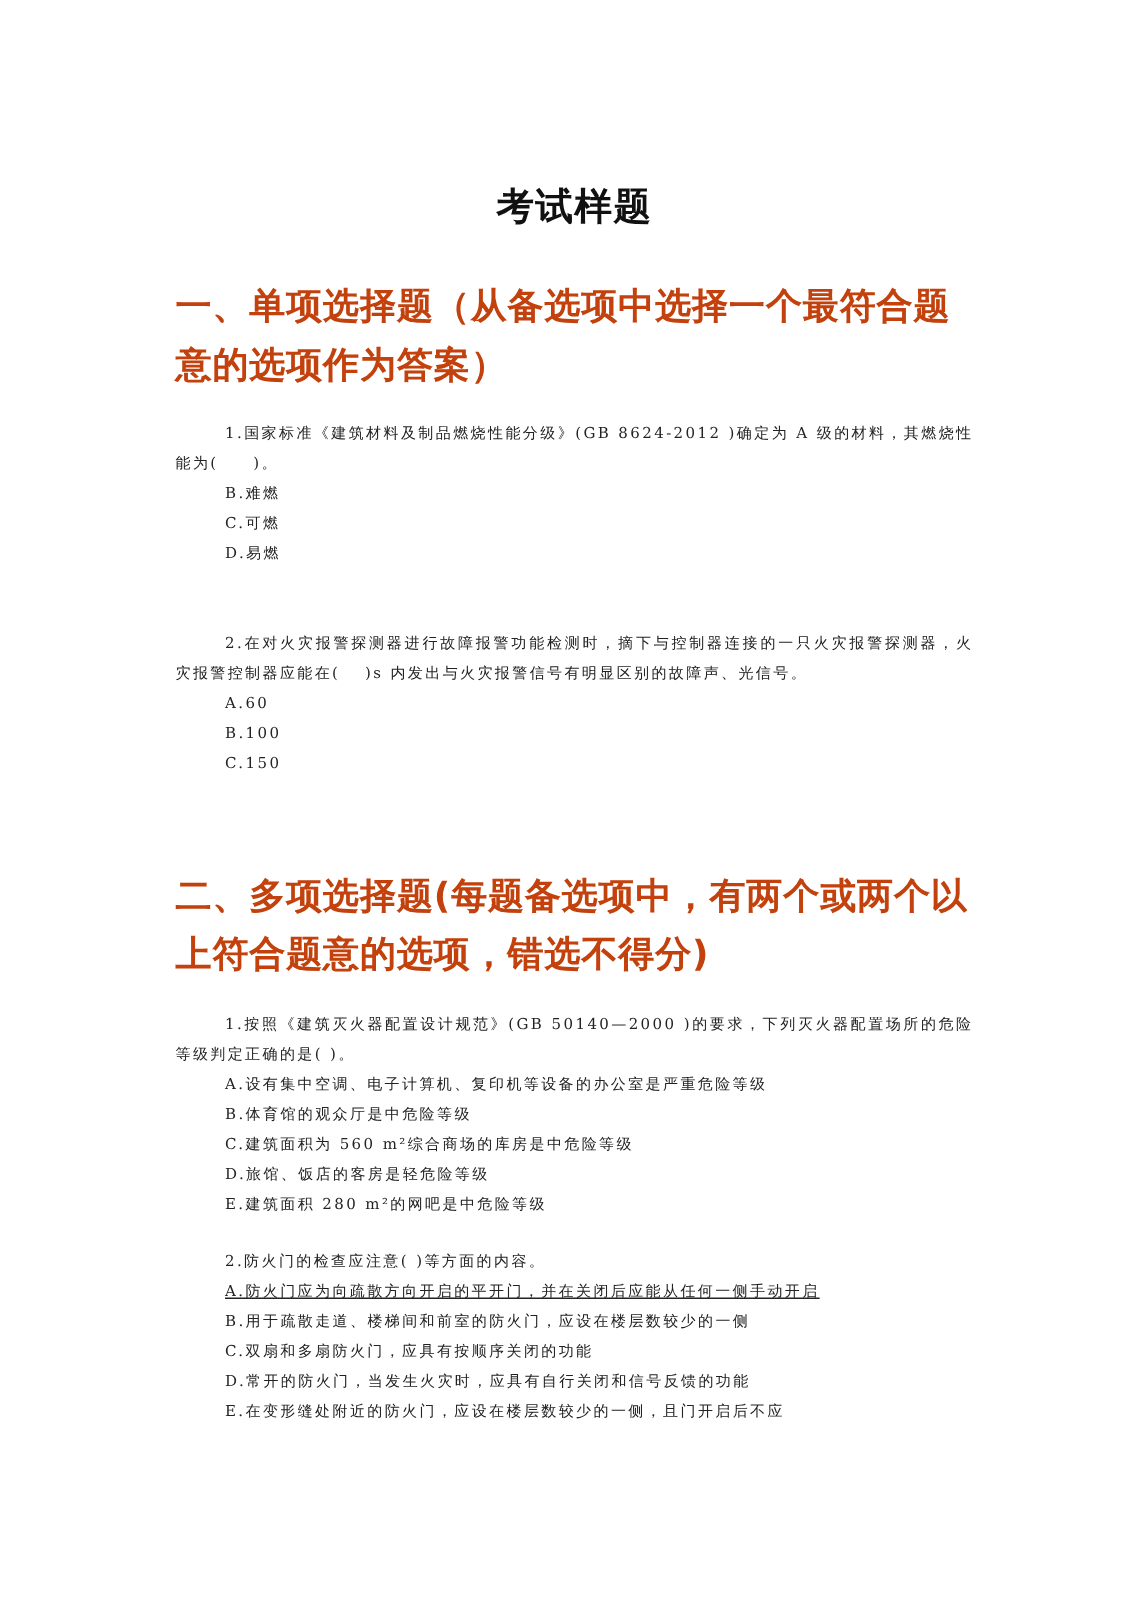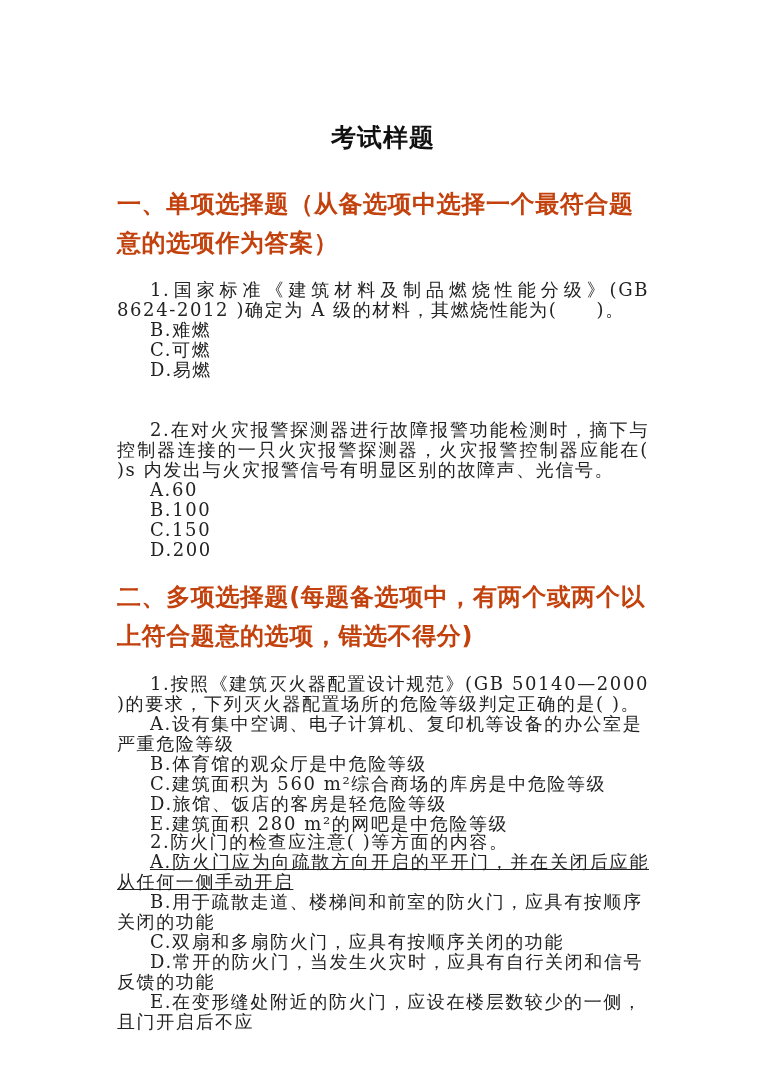--- a/index.html
+++ b/index.html
@@ -42,21 +42,21 @@
       font-size: 24px;
       line-height: 39px;
       color: #c2410c;
       letter-spacing: 0.6px;
     }
     .question {
       position: absolute;
       left: 0;
       width: 532px;
       font-family: "DejaVu Serif", serif;
-      font-size: 18px;
+      font-size: 10px;
       line-height: 20px;
       color: #222;
       letter-spacing: 1.6px;
     }
     .stem {
       text-indent: 33px;
       margin: 0;
       text-align: justify;
     }
     .option {
@@ -84,36 +84,35 @@
     <p class="option">B.难燃</p>
     <p class="option">C.可燃</p>
     <p class="option">D.易燃</p>
   </div>
 
   <div class="question" style="top:420px;">
     <p class="stem">2.在对火灾报警探测器进行故障报警功能检测时，摘下与控制器连接的一只火灾报警探测器，火灾报警控制器应能在(　 )s 内发出与火灾报警信号有明显区别的故障声、光信号。</p>
     <p class="option">A.60</p>
     <p class="option">B.100</p>
     <p class="option">C.150</p>
-    <p class="option">D.200</p>
   </div>
 
   <div class="section-heading" style="top:578px;">二、多项选择题(每题备选项中，有两个或两个以上符合题意的选项，错选不得分)</div>
 
   <div class="question" style="top:674px;">
     <p class="stem">1.按照《建筑灭火器配置设计规范》(GB 50140—2000 )的要求，下列灭火器配置场所的危险等级判定正确的是( )。</p>
     <p class="option">A.设有集中空调、电子计算机、复印机等设备的办公室是严重危险等级</p>
     <p class="option">B.体育馆的观众厅是中危险等级</p>
     <p class="option">C.建筑面积为 560 m²综合商场的库房是中危险等级</p>
     <p class="option">D.旅馆、饭店的客房是轻危险等级</p>
     <p class="option">E.建筑面积 280 m²的网吧是中危险等级</p>
   </div>
 
   <div class="question" style="top:832px;">
     <p class="stem">2.防火门的检查应注意( )等方面的内容。</p>
     <p class="option-wrap">A.防火门应为向疏散方向开启的平开门，并在关闭后应能从任何一侧手动开启</p>
-    <p class="option">B.用于疏散走道、楼梯间和前室的防火门，应具有按顺序关闭的功能</p>
+    <p class="option">B.用于疏散走道、楼梯间和前室的防火门，应设在楼层数较少的一侧</p>
     <p class="option">C.双扇和多扇防火门，应具有按顺序关闭的功能</p>
     <p class="option">D.常开的防火门，当发生火灾时，应具有自行关闭和信号反馈的功能</p>
     <p class="option">E.在变形缝处附近的防火门，应设在楼层数较少的一侧，且门开启后不应</p>
   </div>
 
 </div>
 
 </body></html>

